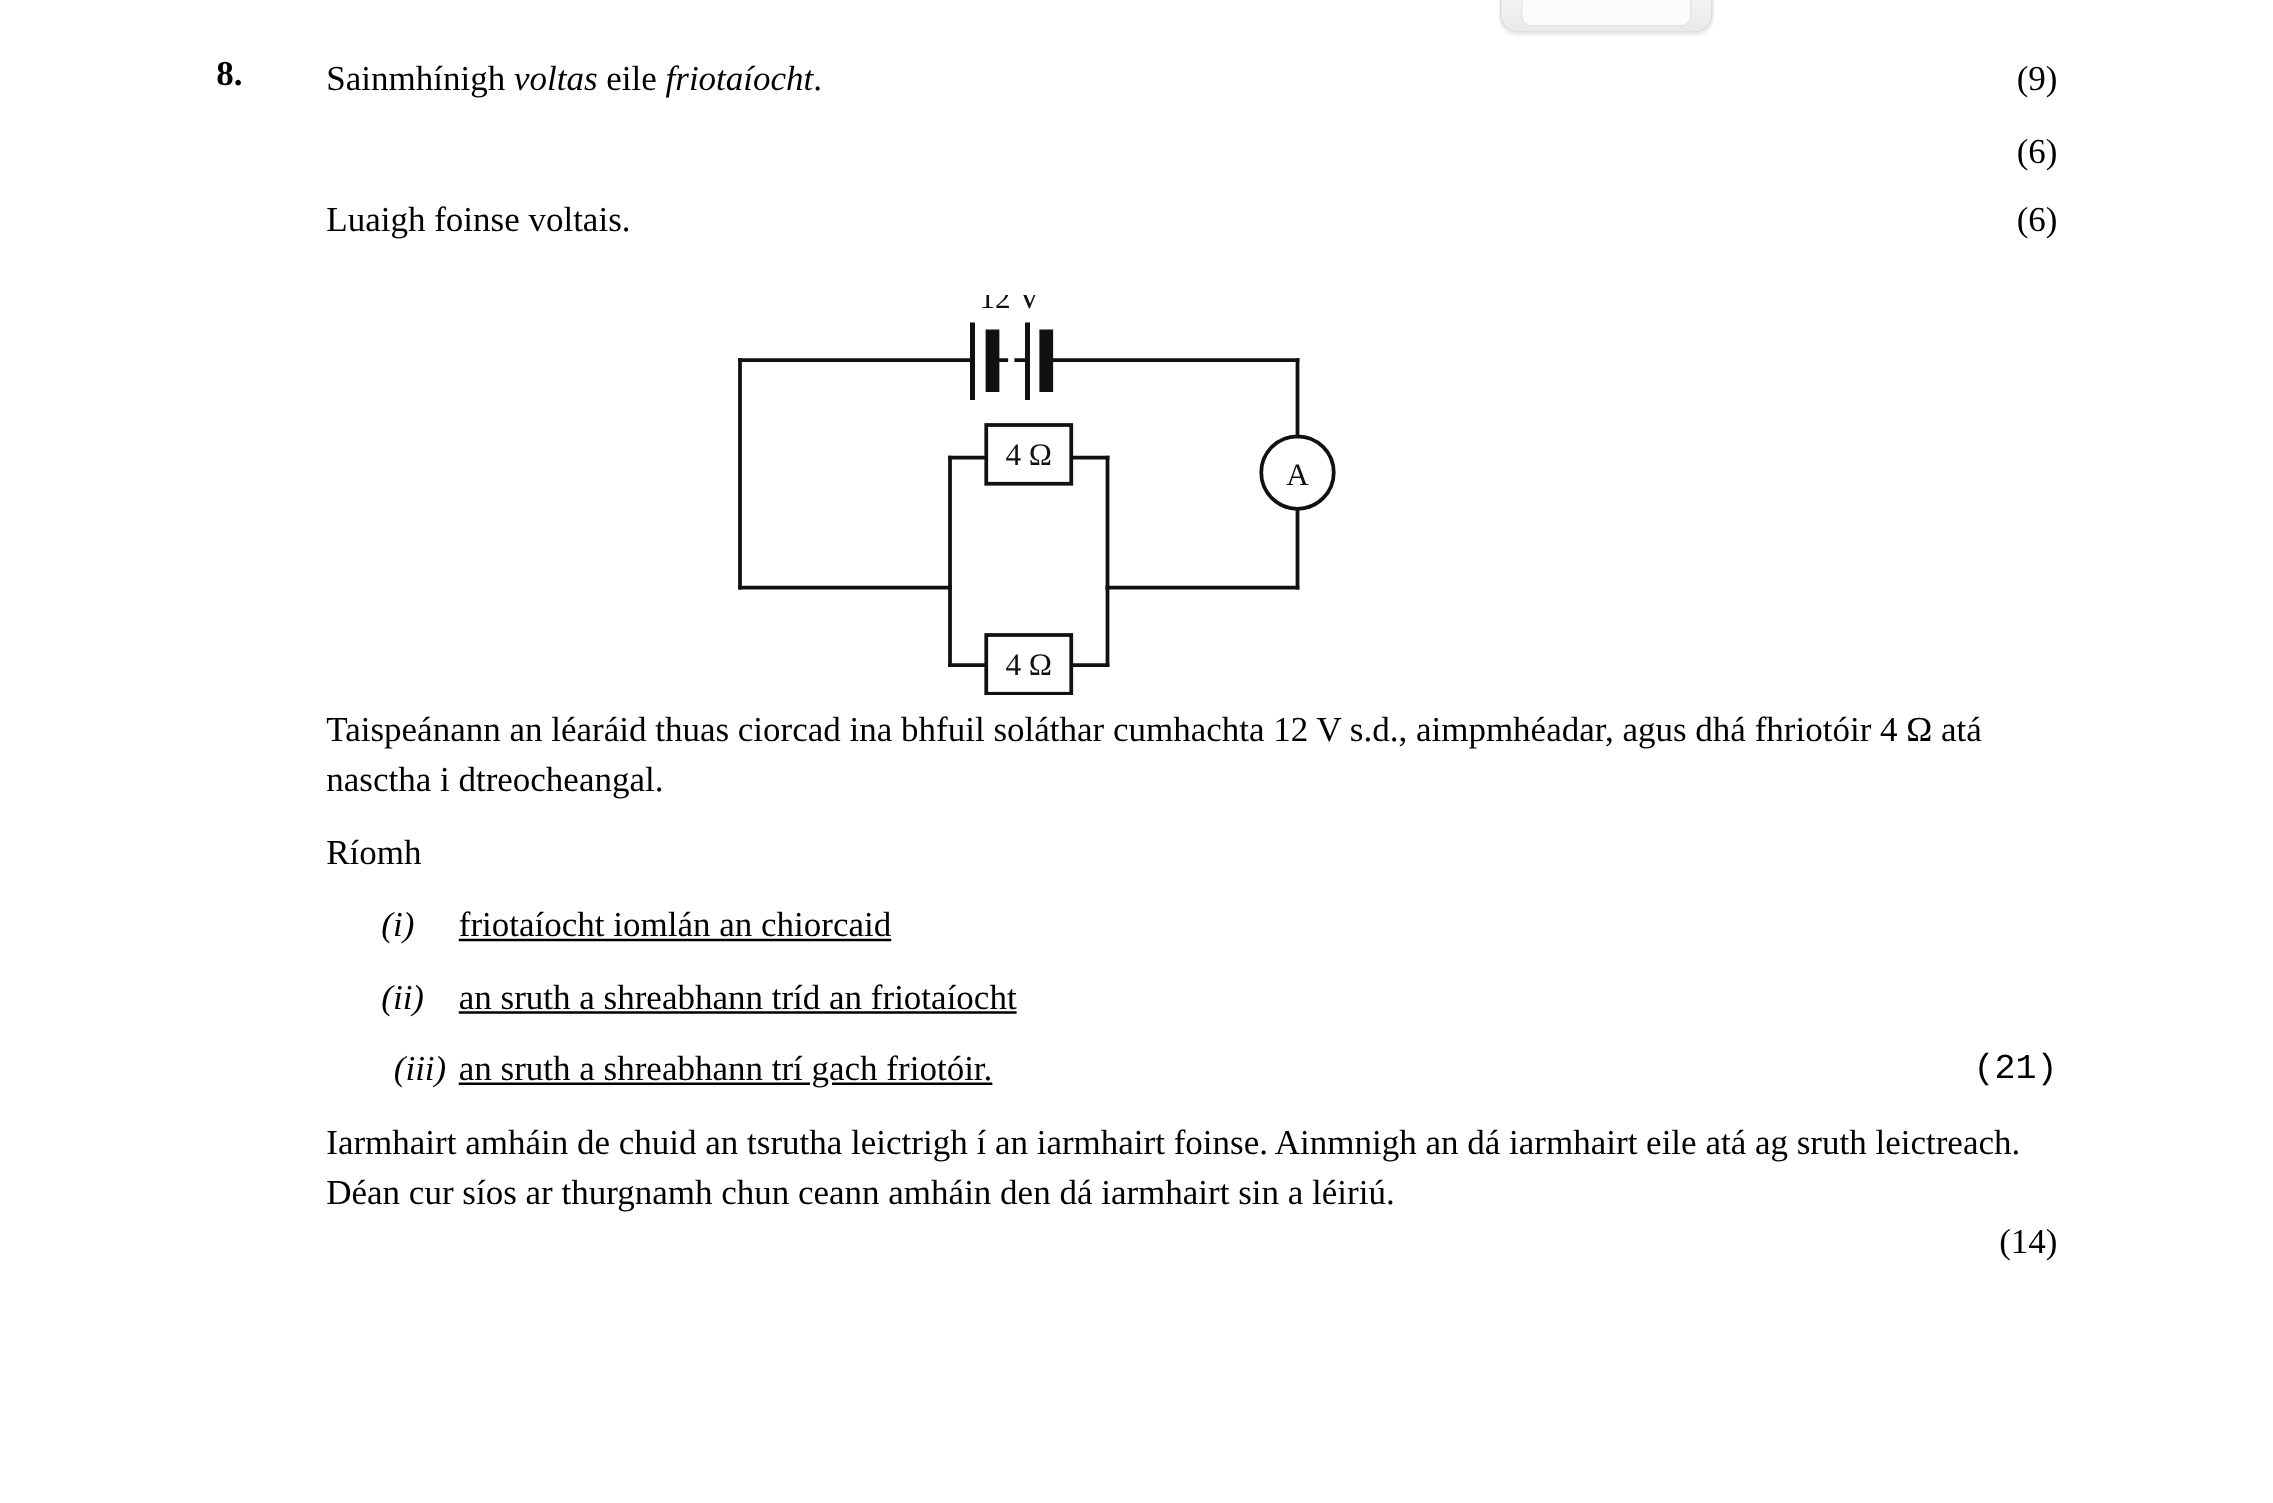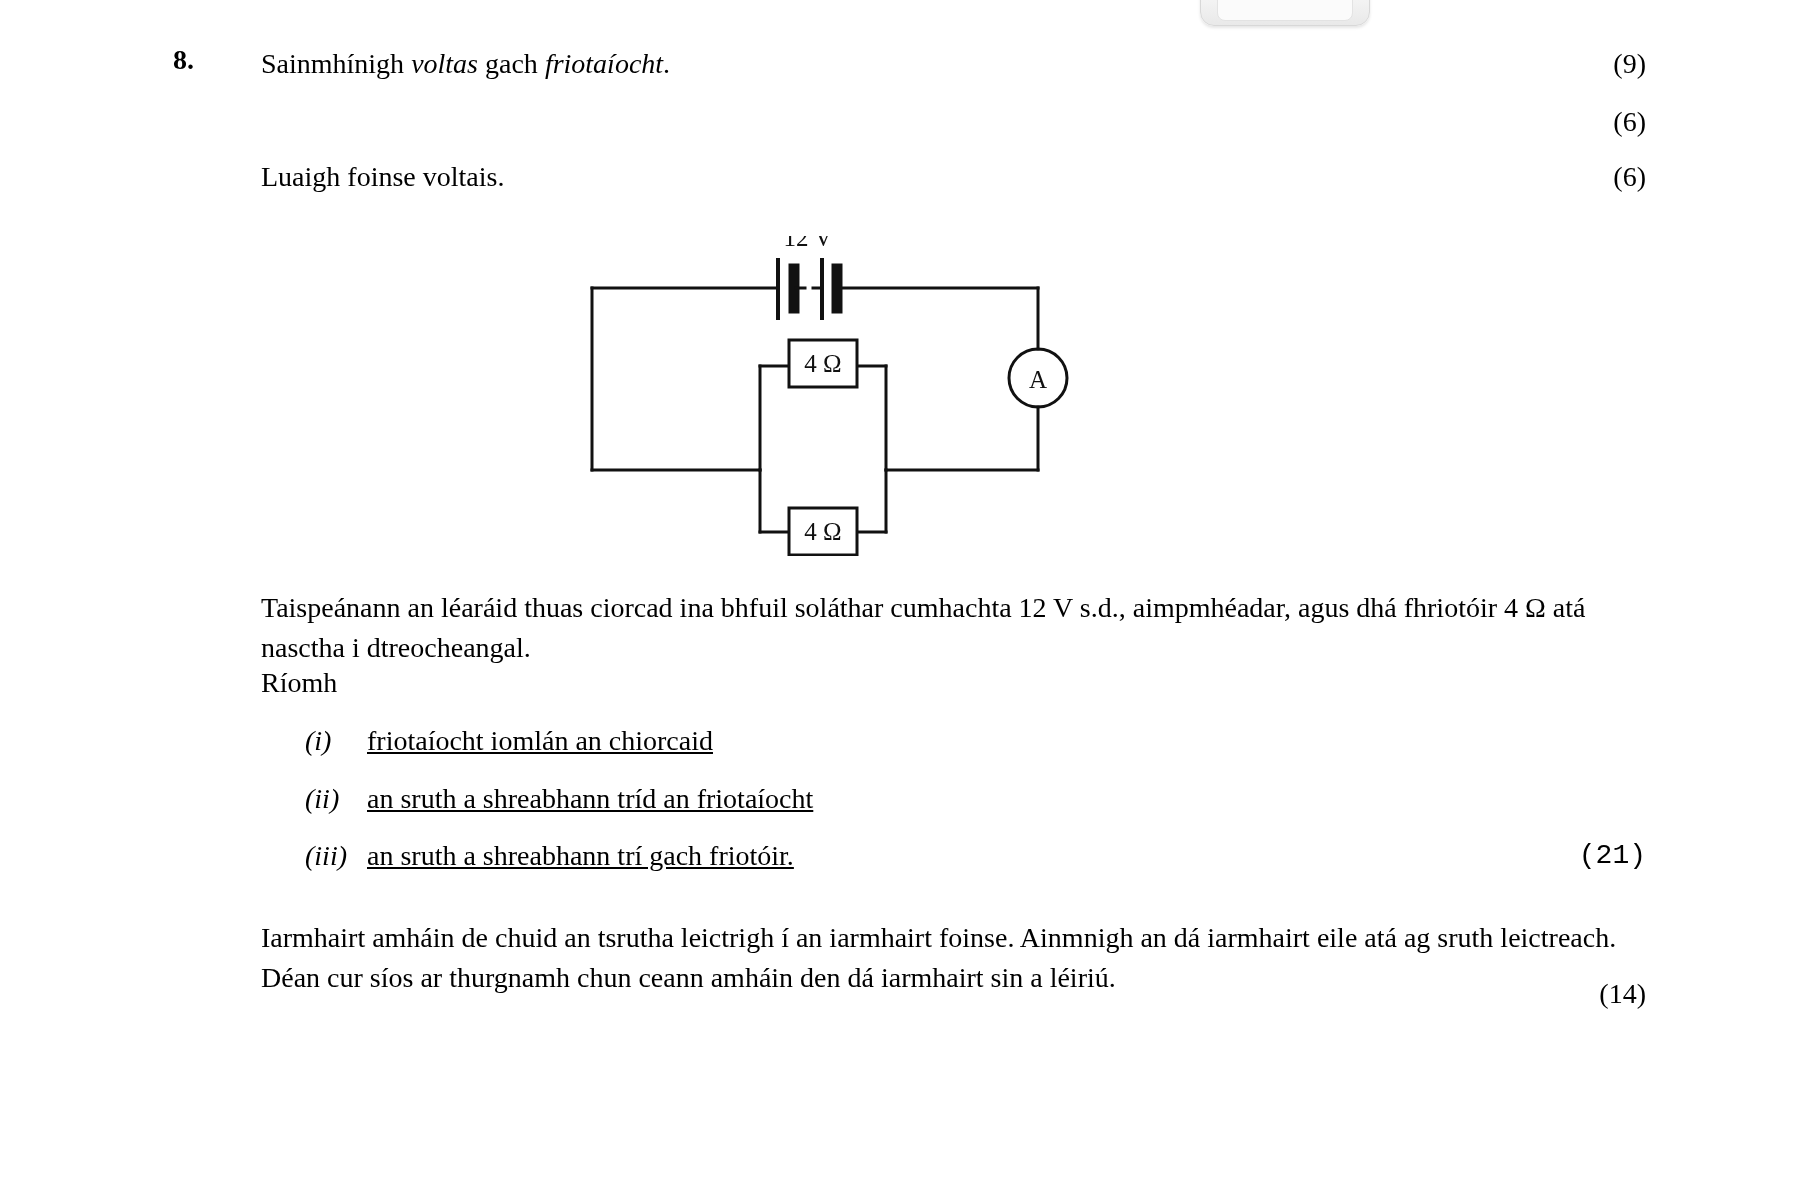--- a/index.html
+++ b/index.html
@@ -70,21 +70,20 @@
     text-align: right;
     white-space: nowrap;
   }
 
   .para {
     position: absolute;
     left: 261px;
     width: 1385px;
     font-size: 28px;
     line-height: 1.44;
-    margin-top: 23px;
   }
 
   .listitem {
     position: absolute;
     left: 305px;
     font-size: 28px;
     line-height: 1.28;
     white-space: nowrap;
   }
   .listitem .rn {
@@ -115,21 +114,21 @@
 </head>
 <body>
 
 <div class="page">
 
   <div class="scan-artifact"></div>
 
   <div class="qnum">8.</div>
 
   <div class="line" style="top:46px;">
-    <span><span>Sainmhínigh </span><i>voltas</i><span> gach </span><i>friotaíocht</i><span>.</span></span>
+    <span><span>Sainmhínigh </span><i>voltas</i><span> eile </span><i>friotaíocht</i><span>.</span></span>
   </div>
   <div class="marks" style="top:46px;">(9)</div>
 
   <div class="marks" style="top:104px;">(6)</div>
 
   <div class="line" style="top:159px;">Luaigh foinse voltais.</div>
   <div class="marks" style="top:159px;">(6)</div>
 
   <div class="circuit">
     <svg width="620" height="320" viewBox="0 0 620 320" xmlns="http://www.w3.org/2000/svg">
@@ -185,21 +184,21 @@
   <div class="line" style="top:665px;text-align:right;">Ríomh</div>
 
   <div class="listitem" style="top:723px;">
     <span class="rn">(<em>i</em>)</span><span class="txt">friotaíocht iomlán an chiorcaid</span>
   </div>
 
   <div class="listitem" style="top:781px;">
     <span class="rn">(<em>ii</em>)</span><span class="txt">an sruth a shreabhann tríd an friotaíocht</span>
   </div>
 
-  <div class="listitem" style="top:838px;">
+  <div class="listitem" style="top:838px;text-align:center;">
     <span class="rn">(<em>iii</em>)</span><span class="txt">an sruth a shreabhann trí gach friotóir.</span>
   </div>
   <div class="marks" style="top:838px;font-family:Liberation Mono, monospace;">(21)</div>
 
   <div class="para" style="top:895px;">Iarmhairt amháin de chuid an tsrutha leictrigh í an iarmhairt foinse. Ainmnigh an dá iarmhairt eile atá ag sruth leictreach. Déan cur síos ar thurgnamh chun ceann amháin den dá iarmhairt sin a léiriú.</div>
   <div class="marks" style="top:976px;">(14)</div>
 
 </div>
 
 </body></html>

